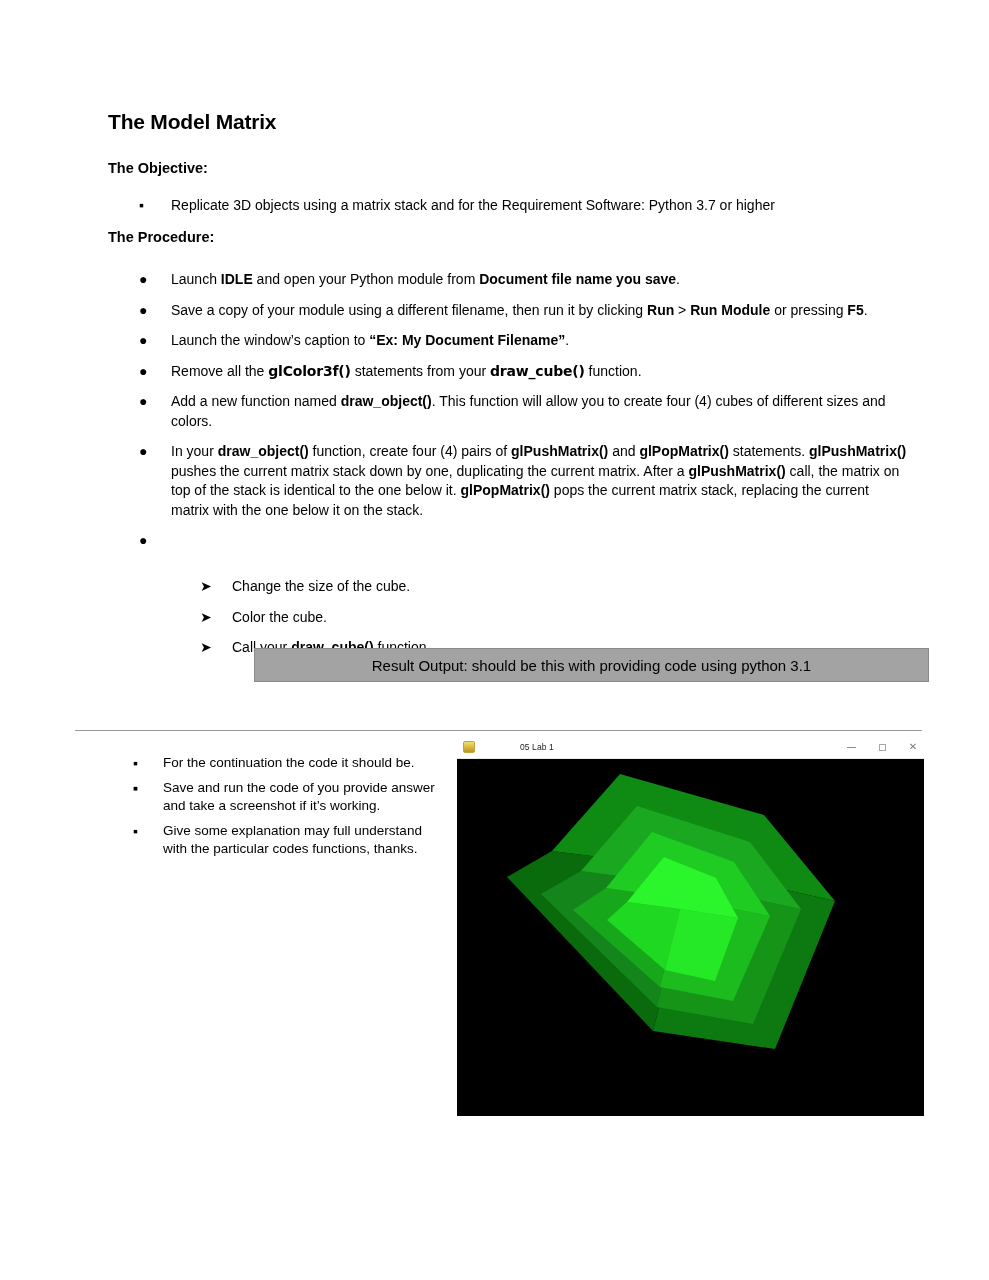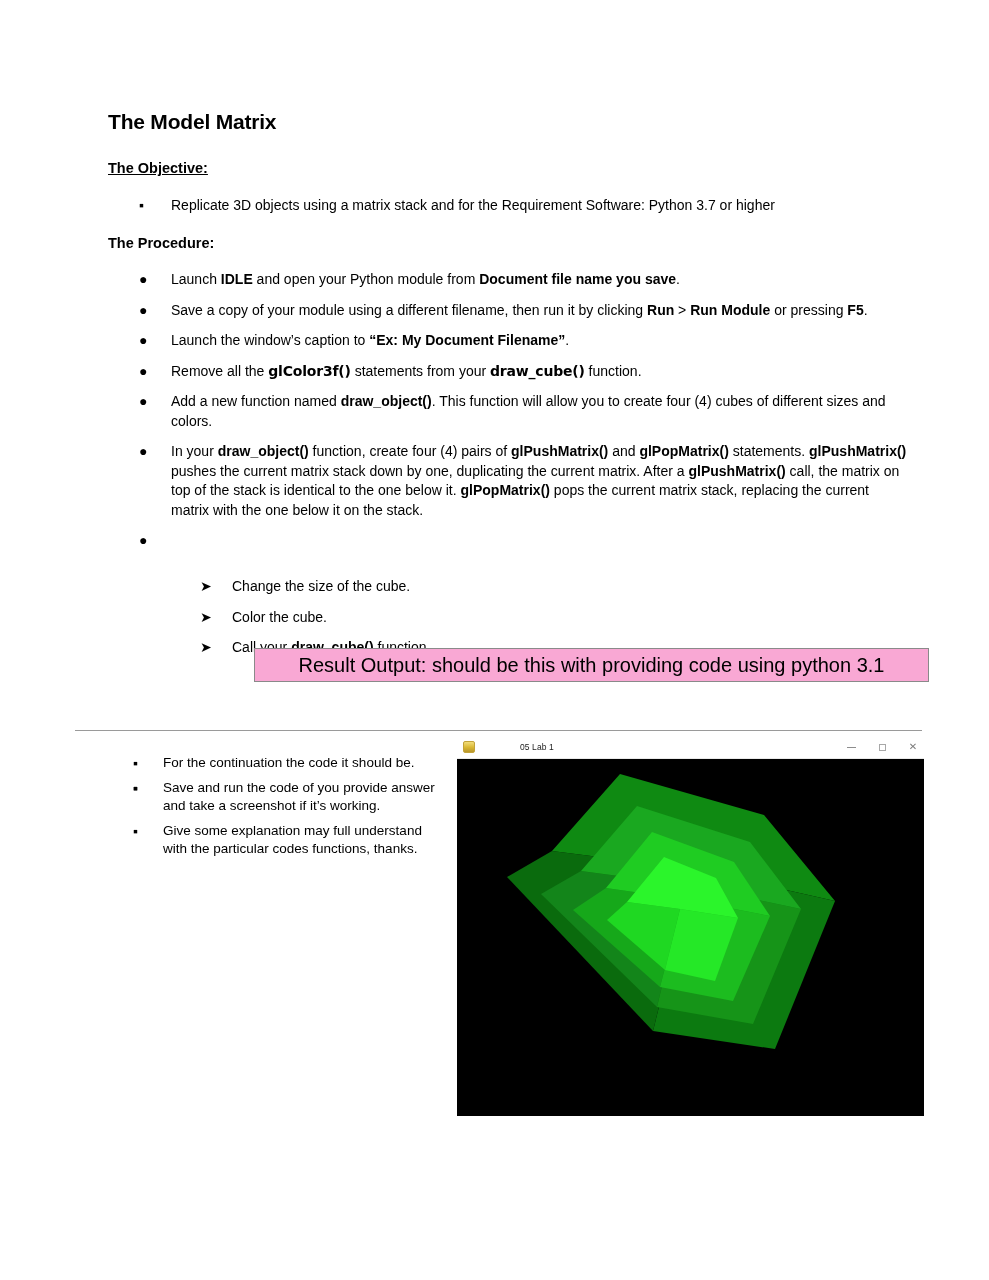--- a/index.html
+++ b/index.html
@@ -30,22 +30,22 @@
     font-size: 21px;
     font-weight: bold;
     letter-spacing: -0.2px;
   }
   .sec-head {
     position: absolute;
     left: 108px;
     font-size: 14.5px;
     font-weight: bold;
   }
-  #objective-head { top: 160px; text-decoration: underline; }
-  #procedure-head { top: 235px; text-align: right; }
+  #objective-head { top: 160px; }
+  #procedure-head { top: 229px; text-align: right; }
 
   
   .blist {
     position: absolute;
     margin: 0;
     padding: 0;
     list-style: none;
   }
   .blist li {
     position: relative;
@@ -84,25 +84,25 @@
   .mono { font-family: "DejaVu Sans", sans-serif; font-weight: bold; letter-spacing: -0.2px; }
 
   
   .result-box {
     position: absolute;
     left: 254px;
     top: 648px;
     width: 673px;
     height: 32px;
     border: 1px solid #8a8a8a;
-    background: #f9a8d4;
+    background: #a3a3a3;
     display: flex;
     align-items: center;
     justify-content: center;
-    font-size: 20px;
+    font-size: 15px;
   }
 
   
   .rule {
     position: absolute;
     left: 75px;
     top: 730px;
     width: 847px;
     height: 1px;
     background: #9a9a9a;

